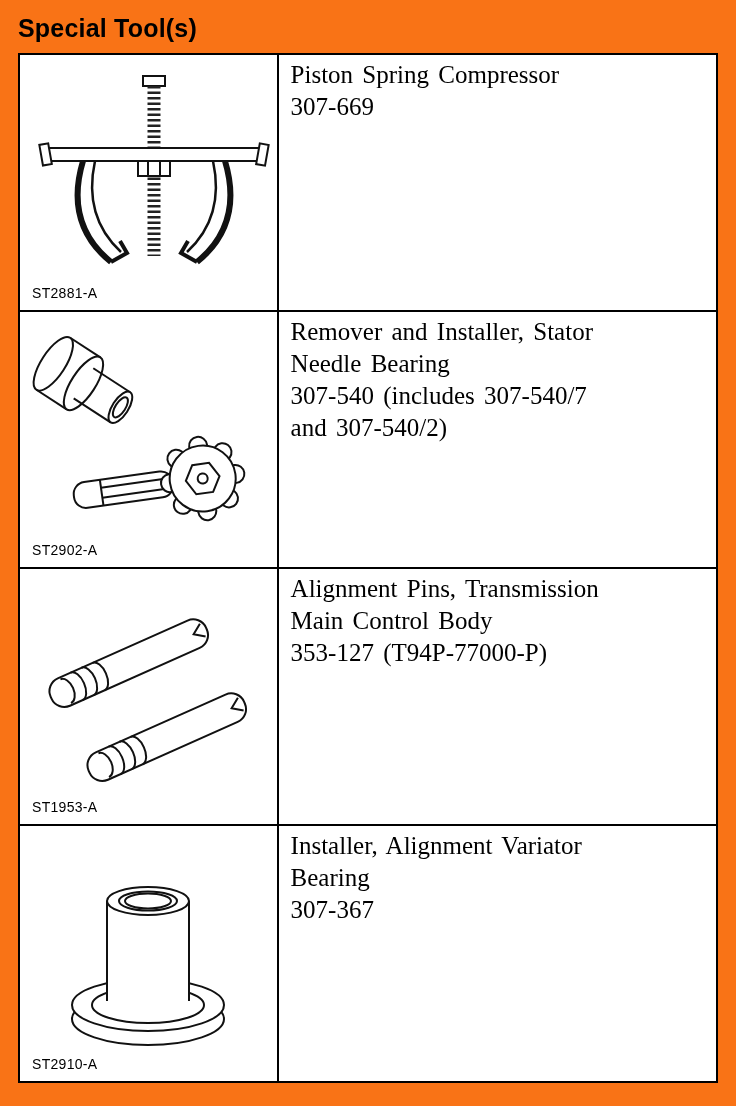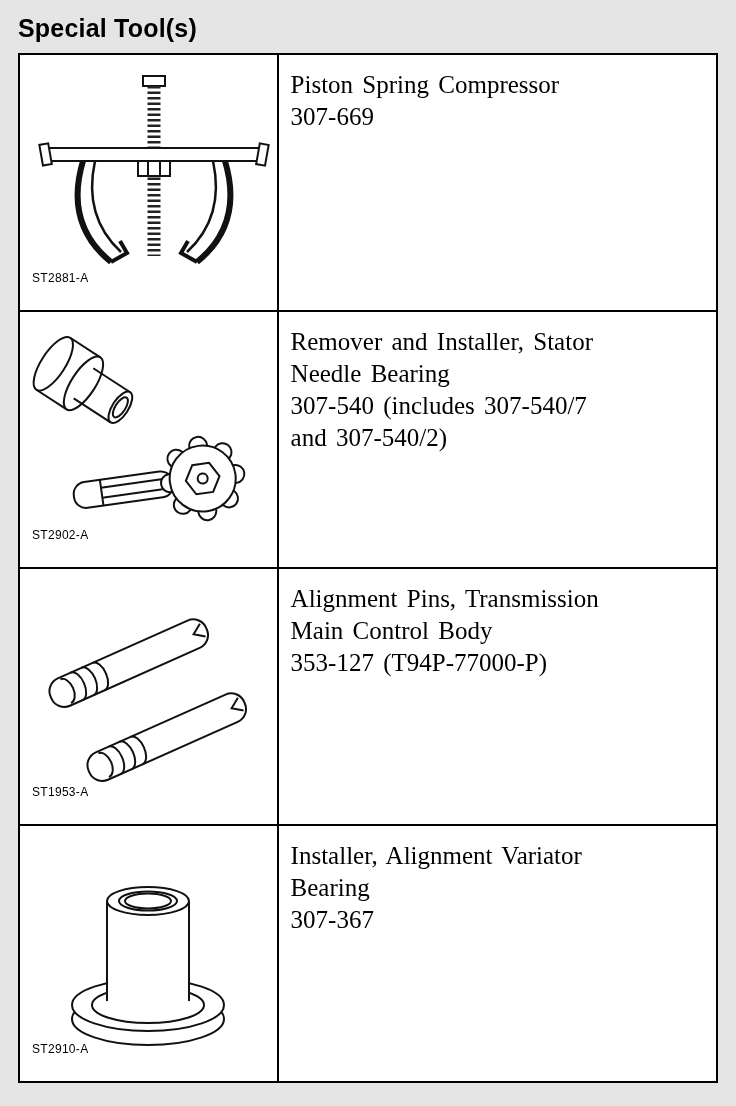--- a/index.html
+++ b/index.html
@@ -6,21 +6,21 @@
     margin: 0;
     padding: 0;
     background: #ffffff;
     width: 736px;
   }
   .page {
     width: 736px;
     height: 1106px;
     box-sizing: border-box;
     padding: 12px 18px;
-    background: #e5e5e5;
+    background: #f97316;
     color: #000000;
   }
   .page-title {
     font-family: "Liberation Sans", sans-serif;
     font-weight: bold;
     font-size: 25px;
     margin: 2px 0 10px 0;
     letter-spacing: 0.2px;
   }
   table.tool-table {
@@ -33,44 +33,44 @@
   }
   td.img-cell {
     width: 266px;
     height: 253px;
     position: relative;
     vertical-align: top;
   }
   td.desc-cell {
     width: 428px;
     vertical-align: top;
-    padding: 14px 10px 0 12px;
+    padding: 4px 10px 0 12px;
   }
   .tool-text {
     font-family: "Liberation Serif", serif;
     font-size: 25px;
     line-height: 1.28;
     white-space: pre-line;
     word-spacing: 3px;
     max-width: 405px;
   }
   .tool-art {
     position: absolute;
     left: 0; top: 0; right: 0; bottom: 0;
     display: flex;
     align-items: center;
     justify-content: center;
     padding-bottom: 18px;
   }
   .tool-label {
     position: absolute;
     left: 12px;
-    bottom: 25px;
+    bottom: 9px;
     font-family: "Liberation Sans", sans-serif;
-    font-size: 12px;
+    font-size: 14px;
     letter-spacing: 0.3px;
   }
   svg.art { display: block; }
 </style>
 </head>
 <body>
 
 <div class="page">
 
   <div class="page-title">Special Tool(s)</div>

